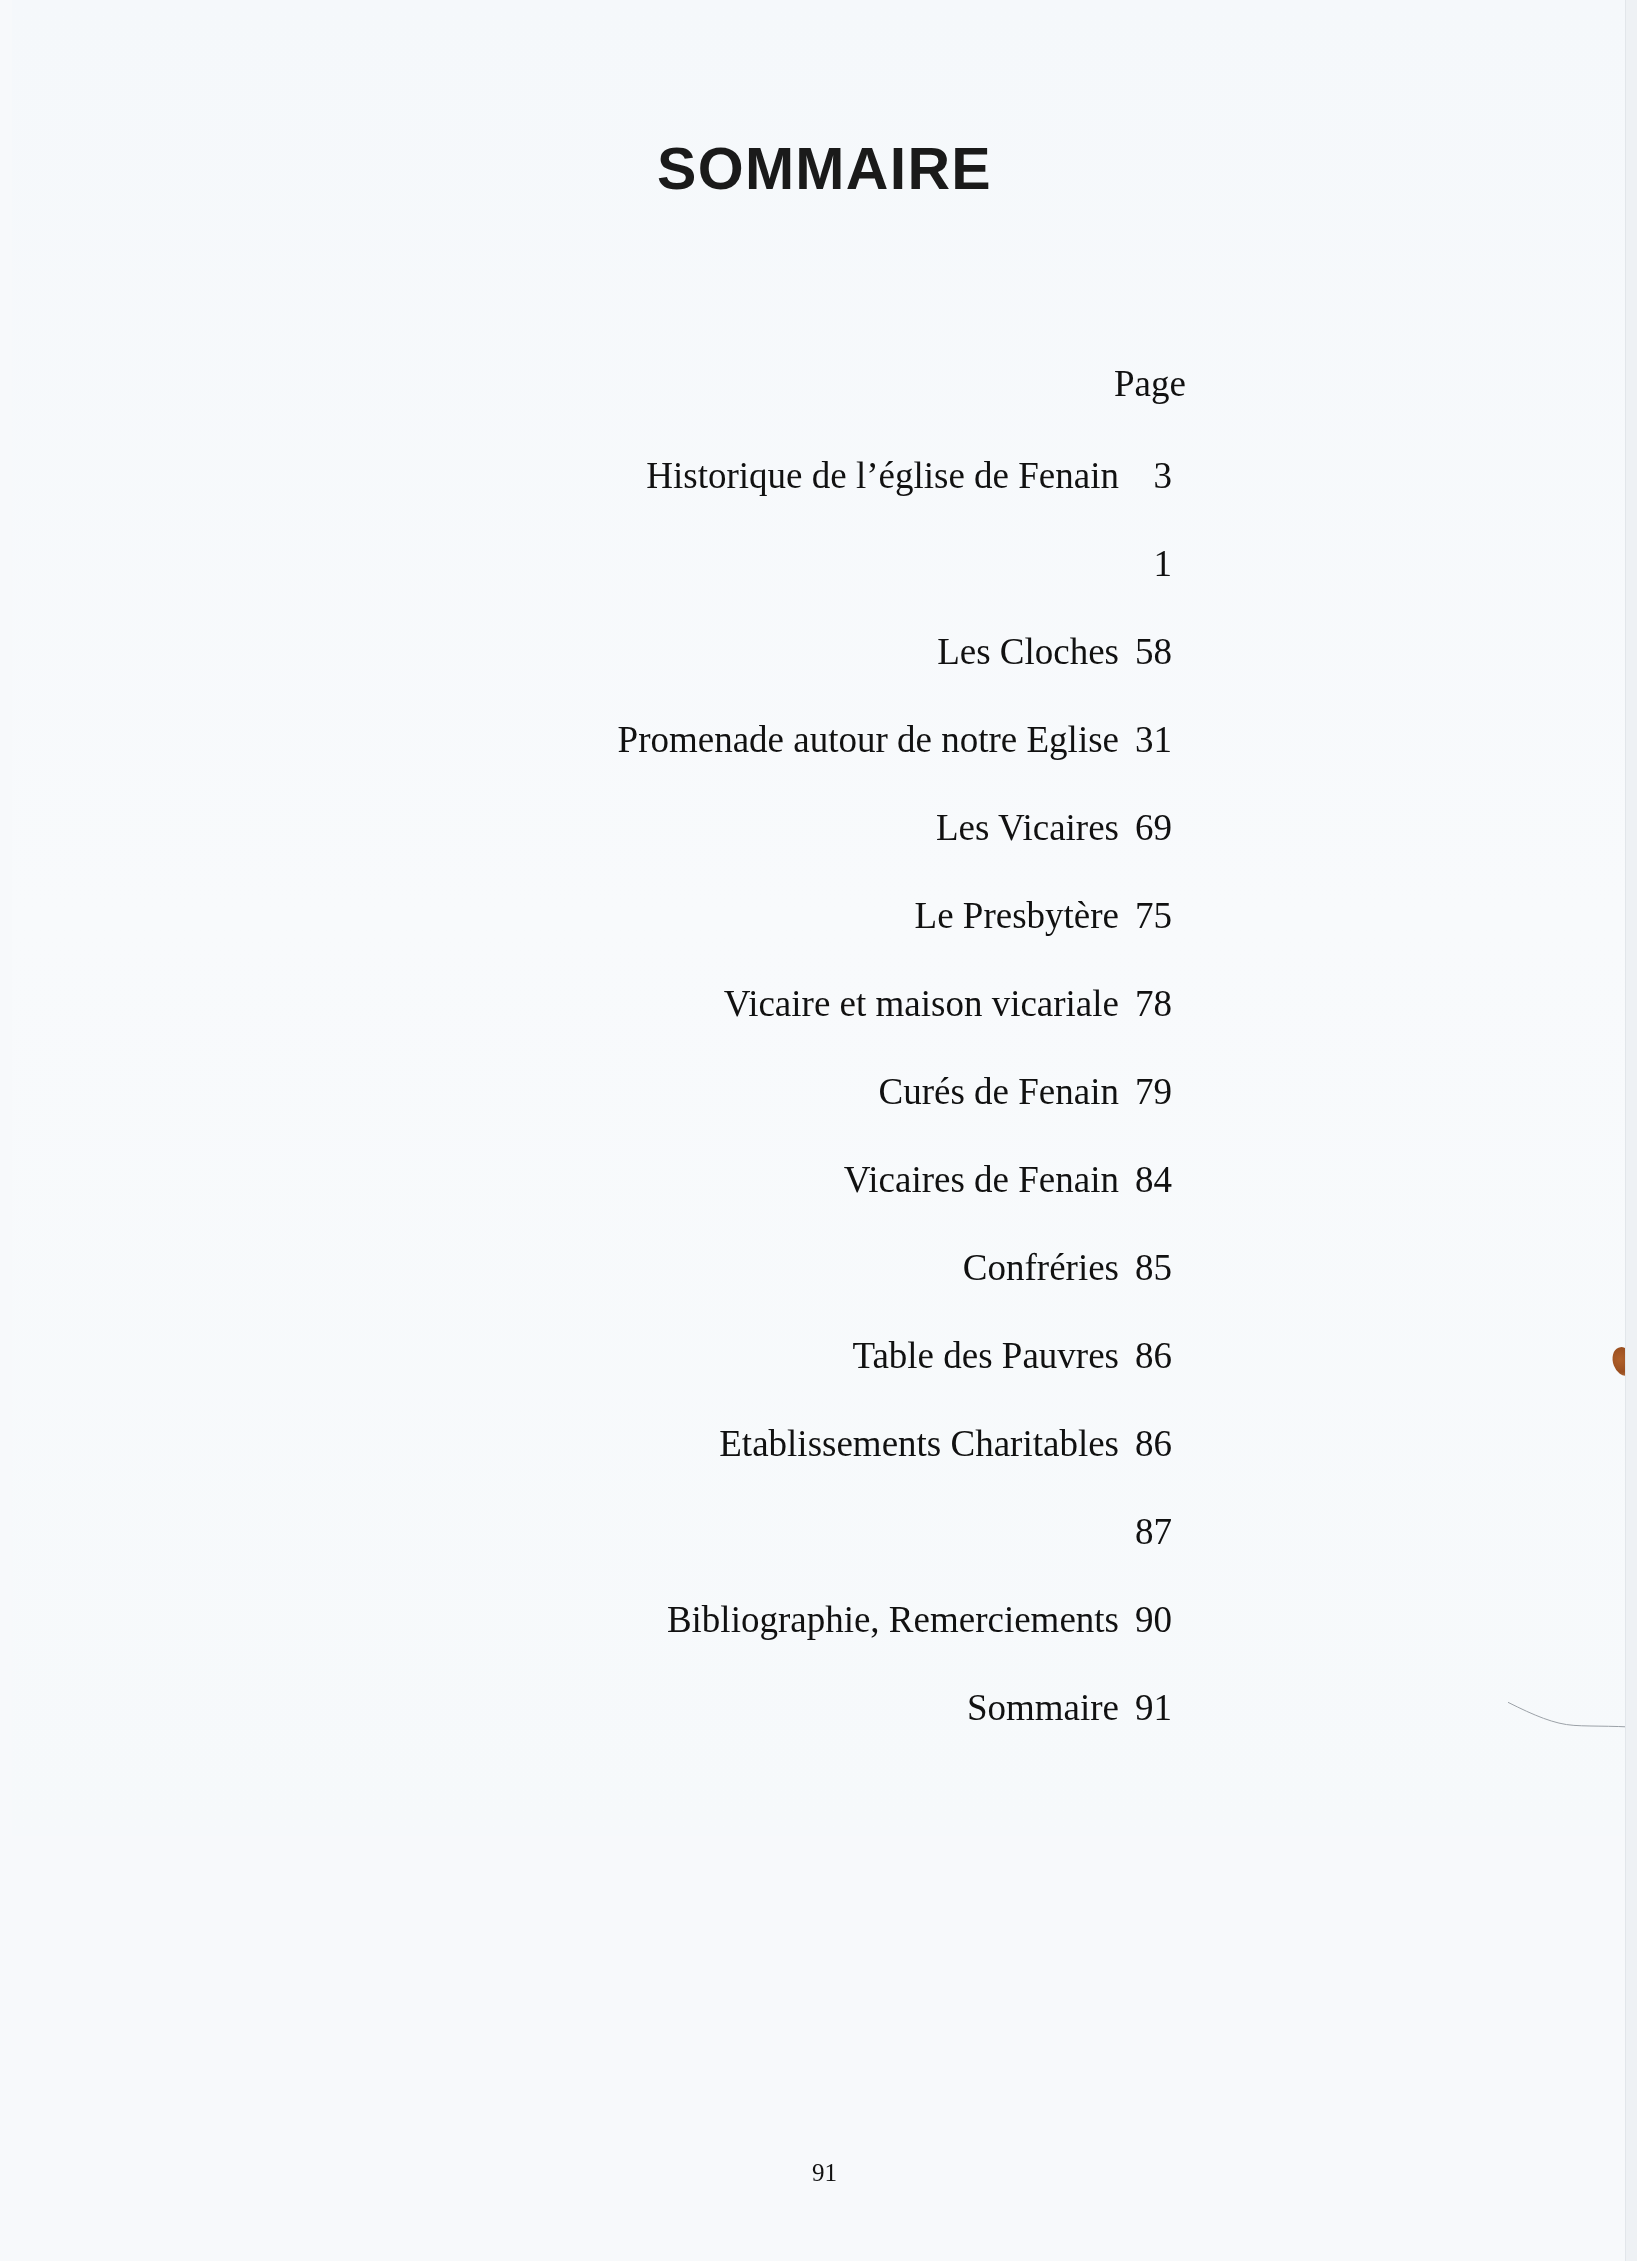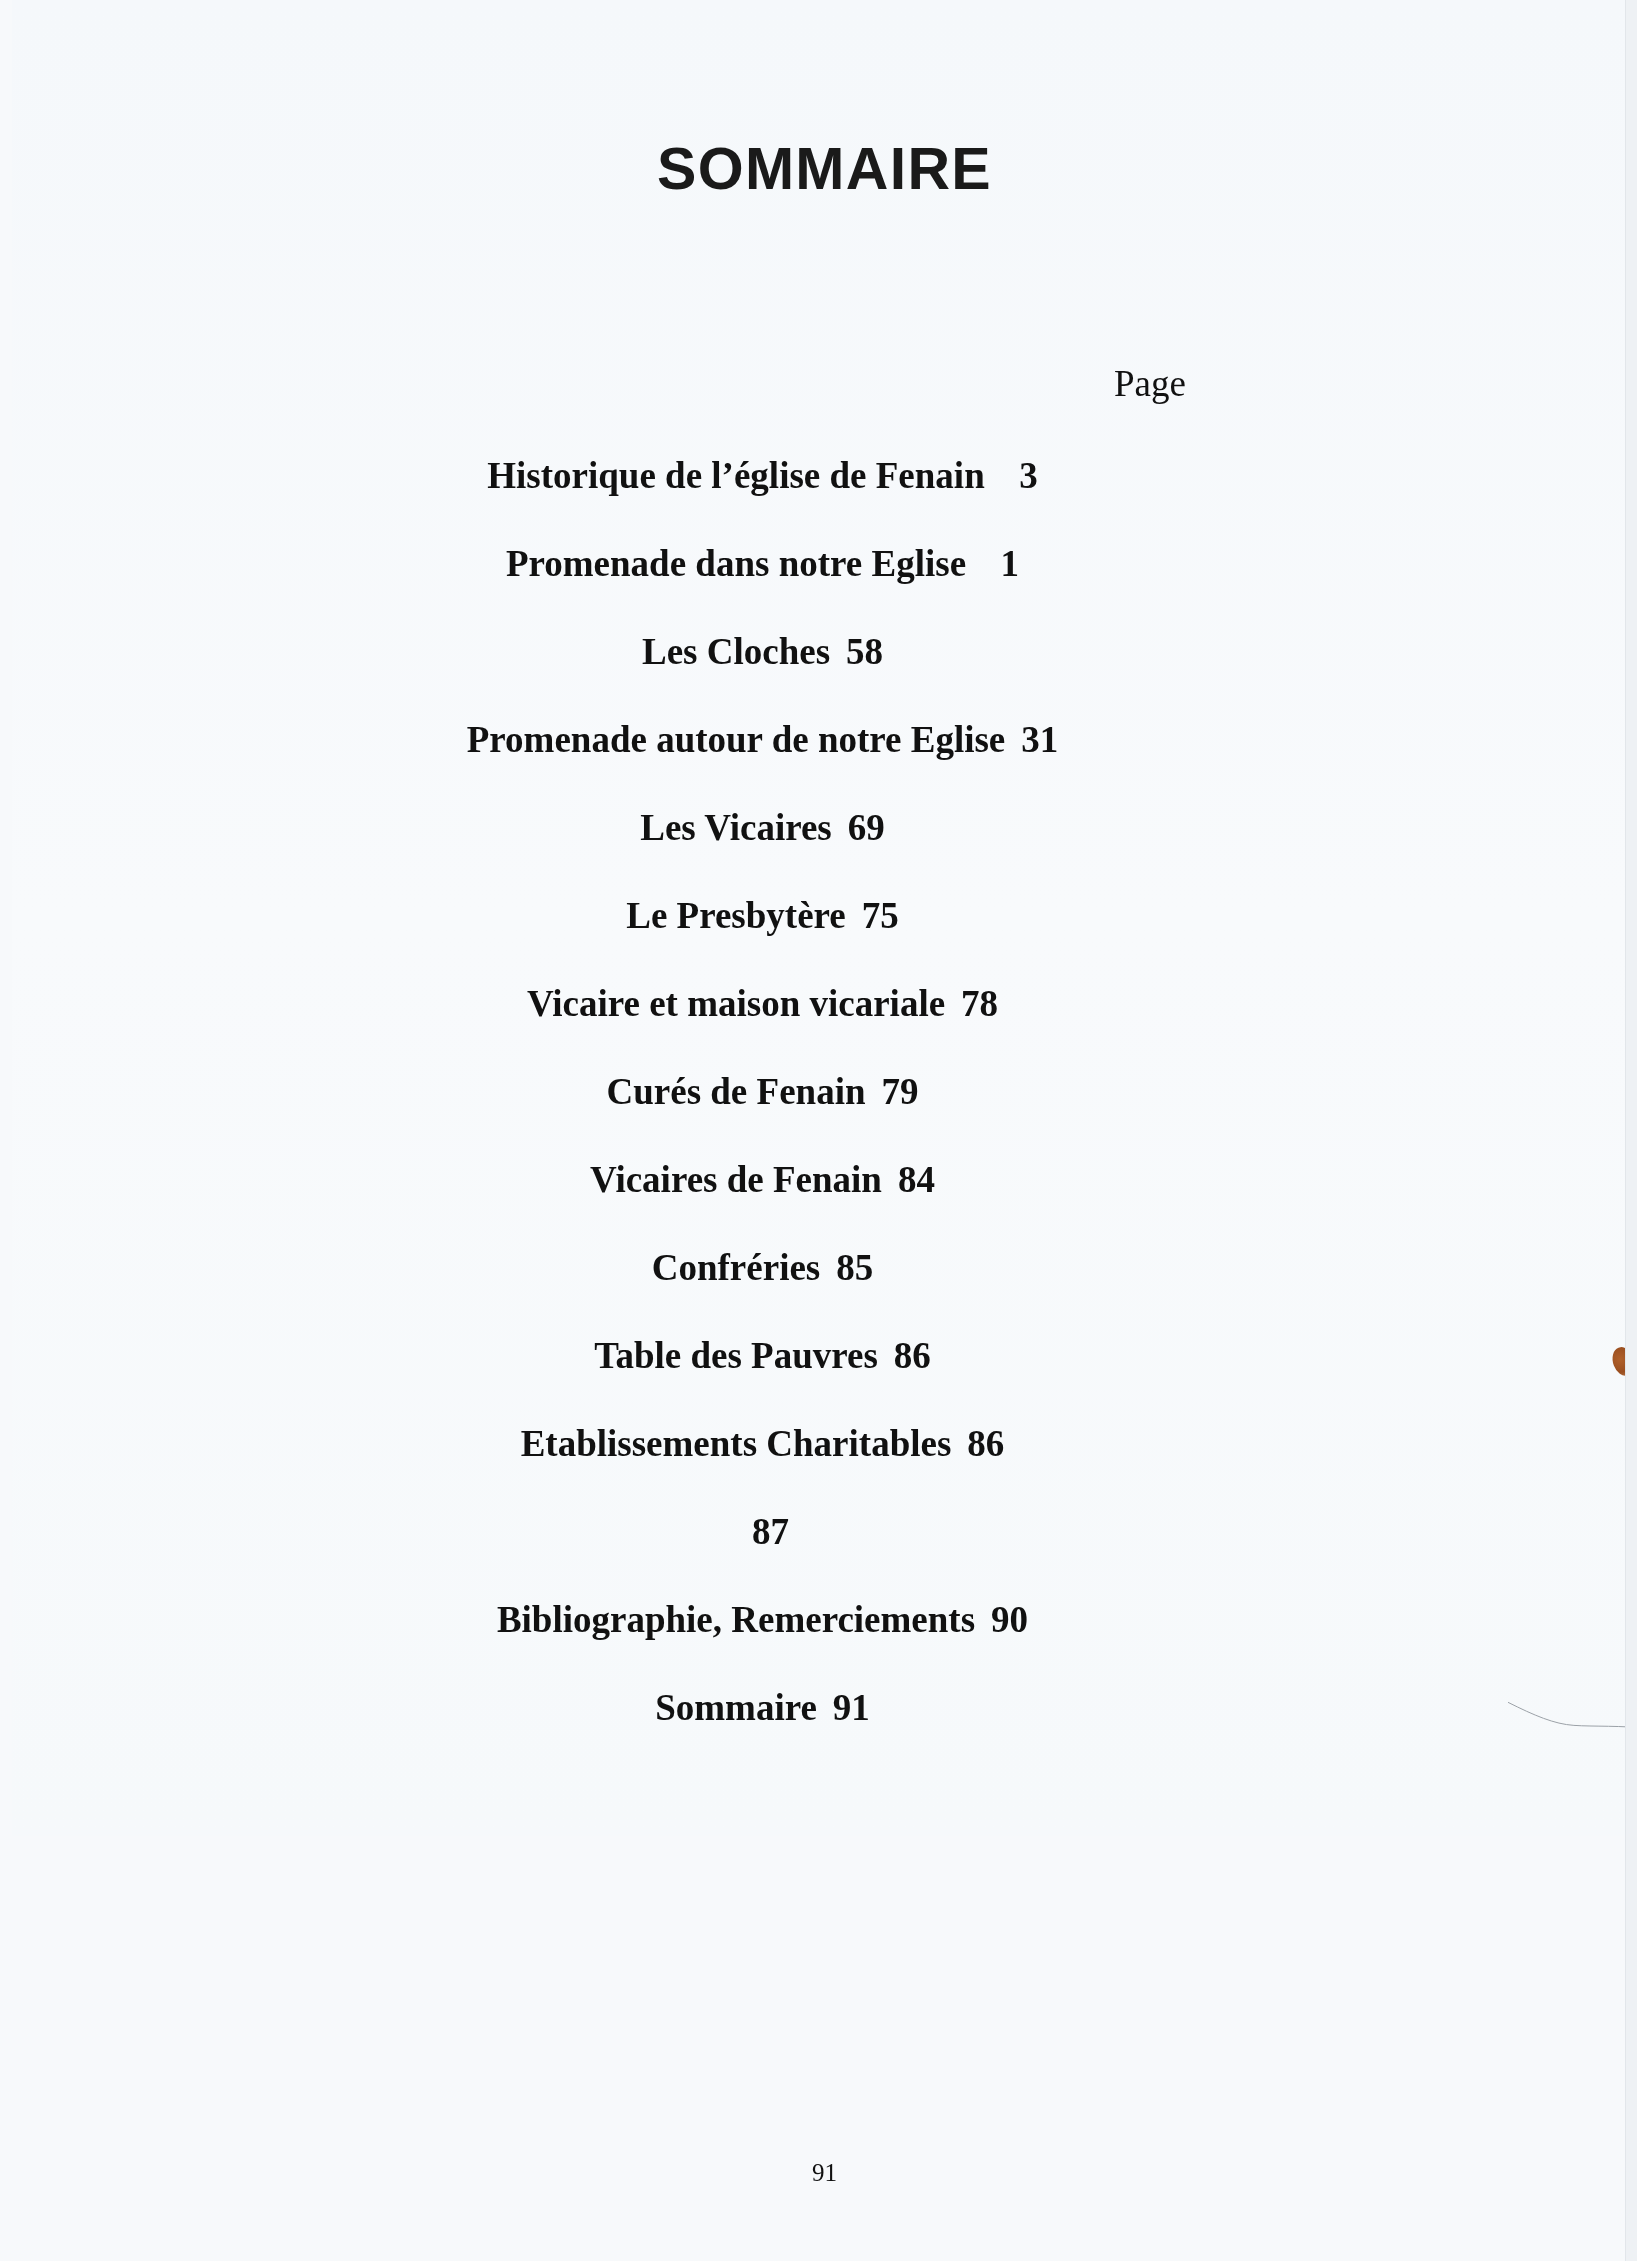--- a/index.html
+++ b/index.html
@@ -62,27 +62,26 @@
     position: absolute;
     top: 457px;
     left: 341px;
     width: 819px;
     margin: 0;
     padding: 0;
     list-style: none;
   }
   .toc-row {
     display: flex;
-    justify-content: center;
+    justify-content: flex-end;
     align-items: baseline;
     height: 88px;
     font-size: 37px;
     line-height: 1;
     color: #111;
-    font-weight: bold;
   }
   .toc-title {
     white-space: nowrap;
   }
   .toc-page {
     text-align: right;
     min-width: 53px;
   }
   .footer-page {
     position: absolute;
@@ -119,21 +118,20 @@
   <h1 class="title" style="margin:0;">SOMMAIRE</h1>
 
   <div class="page-header">Page</div>
 
   <ul class="toc">
     <li class="toc-row">
       <span class="toc-title">Historique de l’église de Fenain</span>
       <span class="toc-page">3</span>
     </li>
     <li class="toc-row">
-      <span class="toc-title">Promenade dans notre Eglise</span>
       <span class="toc-page">1</span>
     </li>
     <li class="toc-row">
       <span class="toc-title">Les Cloches</span>
       <span class="toc-page">58</span>
     </li>
     <li class="toc-row">
       <span class="toc-title">Promenade autour de notre Eglise</span>
       <span class="toc-page">31</span>
     </li>

